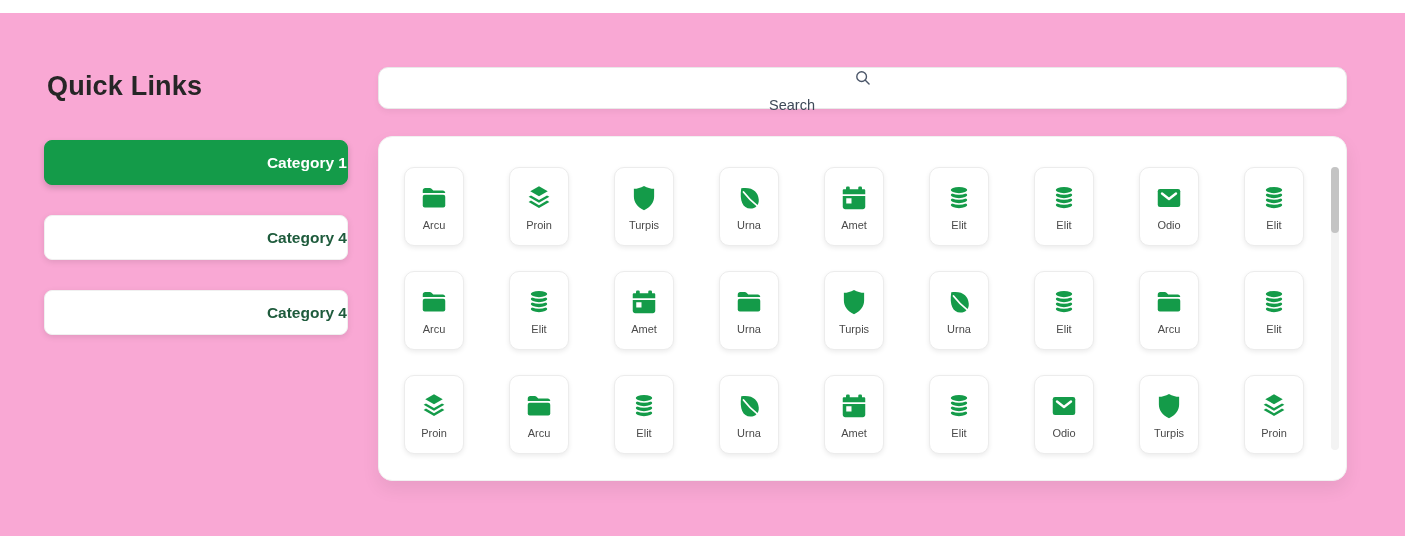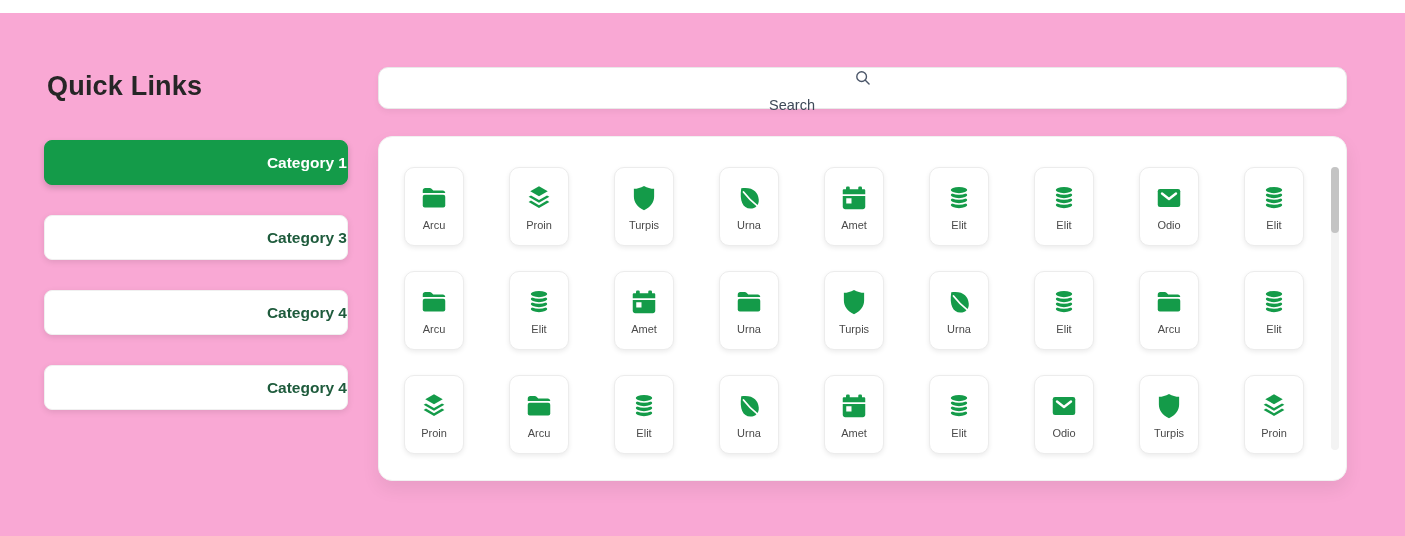--- a/index.html
+++ b/index.html
@@ -50,23 +50,20 @@
 
 <div class="page">
 
   <aside class="sidebar">
     <h1 class="page-title">Quick Links</h1>
     <nav class="cat-list">
         <button class="cat-btn active">
     <span>Category 1</span>
   </button>
         <button class="cat-btn">
-    <span>Category 3</span>
-  </button>
-        <button class="cat-btn">
     <span>Category 4</span>
   </button>
         <button class="cat-btn">
     <span>Category 4</span>
   </button>
       </nav>
   </aside>
 
   <main class="content">
 

